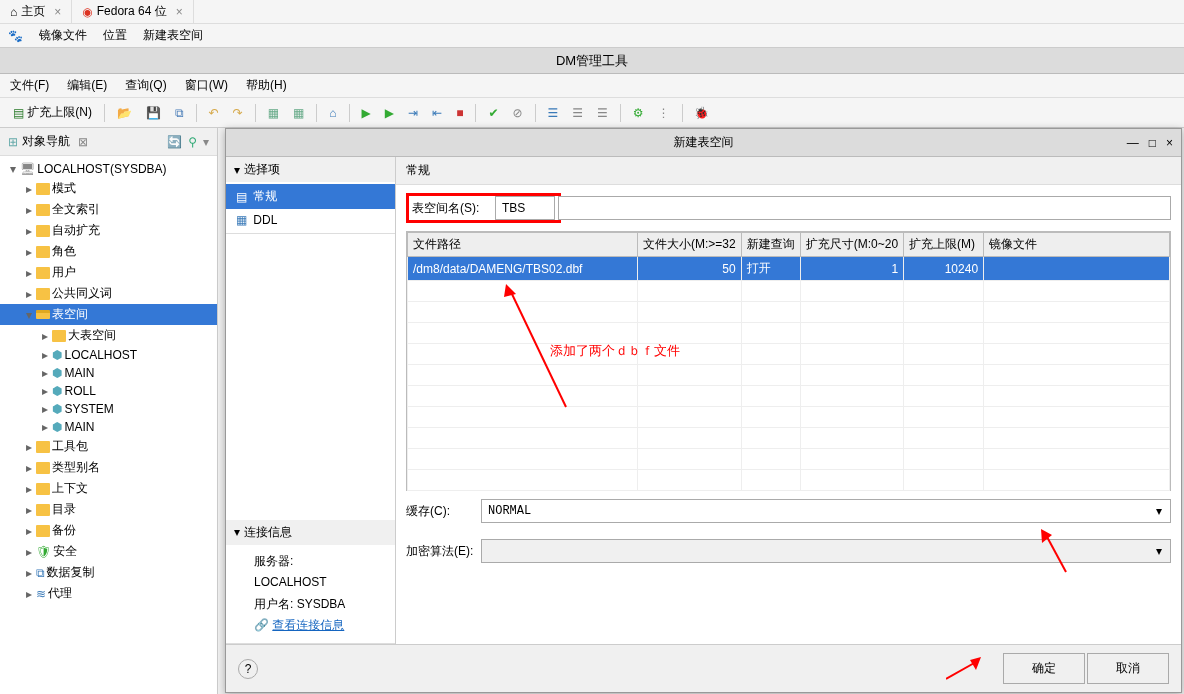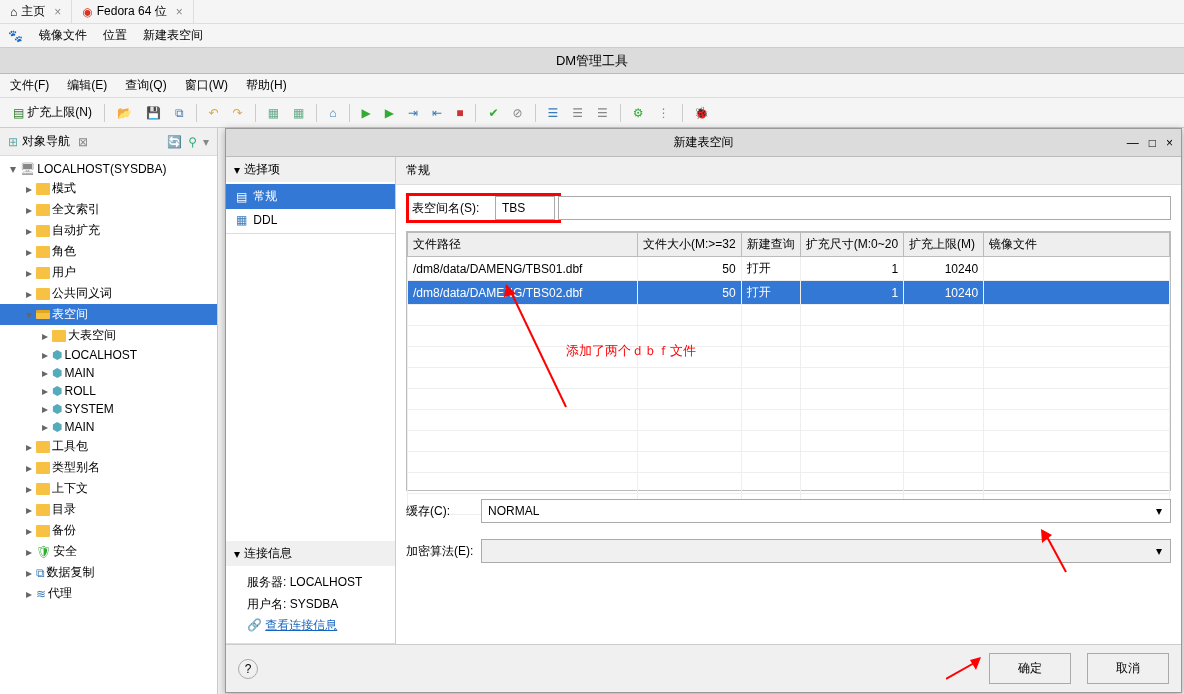--- a/index.html
+++ b/index.html
@@ -45,21 +45,21 @@
 .dlg-ctrl span { cursor: pointer; }
 .dlg-body { flex: 1; display: flex; }
 
 .dlg-side { width: 170px; border-right: 1px solid #ccc; display: flex; flex-direction: column; background: #fff; }
 .side-section { border-bottom: 1px solid #ddd; }
 .side-hdr { background: #f0f0f0; padding: 4px 8px; font-weight: normal; display: flex; align-items: center; gap: 4px; }
 .side-items { padding: 2px 0; }
 .side-item { padding: 4px 10px; display: flex; align-items: center; gap: 6px; cursor: pointer; }
 .side-item.sel { background: #3478d6; color: #fff; }
 .conn-info { margin-top: auto; }
-.conn-body { padding: 6px 21px; line-height: 1.8; }
+.conn-body { padding: 6px 28px; line-height: 1.8; }
 .conn-link { color: #1565c0; text-decoration: underline; cursor: pointer; }
 
 .dlg-main { flex: 1; display: flex; flex-direction: column; padding: 0; background: #fff; }
 .panel-hdr { background: #f0f0f0; padding: 5px 10px; border-bottom: 1px solid #ddd; }
 .form-row { display: flex; align-items: center; padding: 8px 10px; }
 .form-label { width: 75px; }
 .form-input { flex: 1; padding: 4px 6px; border: 1px solid #aaa; background: #fff; }
 .red-box { border: 3px solid #ff0000; padding: 0 3px; }
 
 .grid-wrap { margin: 0 10px; border: 1px solid #bbb; height: 260px; }
@@ -68,26 +68,26 @@
 .grid td { border: 1px solid #eee; padding: 3px 5px; white-space: nowrap; overflow: hidden; }
 .grid tr.sel td { background: #3478d6; color: #fff; }
 .grid td.r { text-align: right; }
 
 .annot { color: #ff0000; position: absolute; font-size: 13px; }
 
 .btn-row { display: flex; justify-content: flex-end; padding: 4px 10px; gap: 6px; }
 .btn { padding: 5px 14px; background: #f0f0f0; border: 1px solid #aaa; cursor: pointer; }
 
 .combo { flex: 1; display: flex; border: 1px solid #aaa; background: #fff; }
-.combo-val { flex: 1; padding: 4px 6px; }
+.combo-val { flex: 1; padding: 4px 6px; font-family: Liberation Mono, monospace; }
 .combo-arrow { padding: 4px 8px; cursor: pointer; }
 
 .dlg-footer { border-top: 1px solid #ccc; padding: 8px 12px; display: flex; justify-content: space-between; align-items: center; background: #f0f0f0; }
 .help { width: 20px; height: 20px; border: 1px solid #aaa; border-radius: 50%; display: flex; align-items: center; justify-content: center; cursor: pointer; }
-.foot-btns { display: flex; gap: 16px; }
+.foot-btns { display: flex; gap: 2px; }
 .foot-btns .btn { padding: 6px 28px; }
 
 svg.red-arrow { position: absolute; pointer-events: none; }
 </style>
 </head>
 <body>
 
 <div class="top-tabs">
   <div class="top-tab">
     <span>⌂</span>
@@ -338,28 +338,20 @@
               <tr>
             <th style="width:230px">文件路径</th>
             <th style="width:85px">文件大小(M:&gt;=32</th>
             <th style="width:50px">新建查询</th>
             <th style="width:100px">扩充尺寸(M:0~20</th>
             <th style="width:80px">扩充上限(M)</th>
             <th>镜像文件</th>
           </tr>
             </thead>
           <tbody id="grid-body">
-              <tr>
-                <td>/dm8/data/DAMENG/TBS01.dbf</td>
-                <td class="r">50</td>
-                <td>打开</td>
-                <td class="r">1</td>
-                <td class="r">10240</td>
-                <td></td>
-              </tr>
               <tr class="sel">
                 <td>/dm8/data/DAMENG/TBS02.dbf</td>
                 <td class="r">50</td>
                 <td>打开</td>
                 <td class="r">1</td>
                 <td class="r">10240</td>
                 <td></td>
               </tr>
               <tr>
                 <td>&nbsp;</td>
@@ -438,21 +430,21 @@
                 <td></td>
                 <td></td>
                 <td></td>
                 <td></td>
                 <td></td>
               </tr>
             </tbody>
         </table>
       </div>
 
-      <span class="annot" style="left:170px;top:185px">添加了两个ｄｂｆ文件</span>
+      <span class="annot" style="left:154px;top:185px">添加了两个ｄｂｆ文件</span>
       <svg class="red-arrow" style="left:100px;top:125px" width="80" height="130">
           <line x1="70" y1="125" x2="15" y2="10" stroke="#ff0000" stroke-width="2"></line>
           <polygon points="10,2 20,12 8,15" fill="#ff0000"></polygon>
         </svg>
       <svg class="red-arrow" style="left:640px;top:370px" width="40" height="50">
           <line x1="30" y1="45" x2="10" y2="8" stroke="#ff0000" stroke-width="2"></line>
           <polygon points="5,2 16,8 6,16" fill="#ff0000"></polygon>
         </svg>
 
       <div class="form-row">

